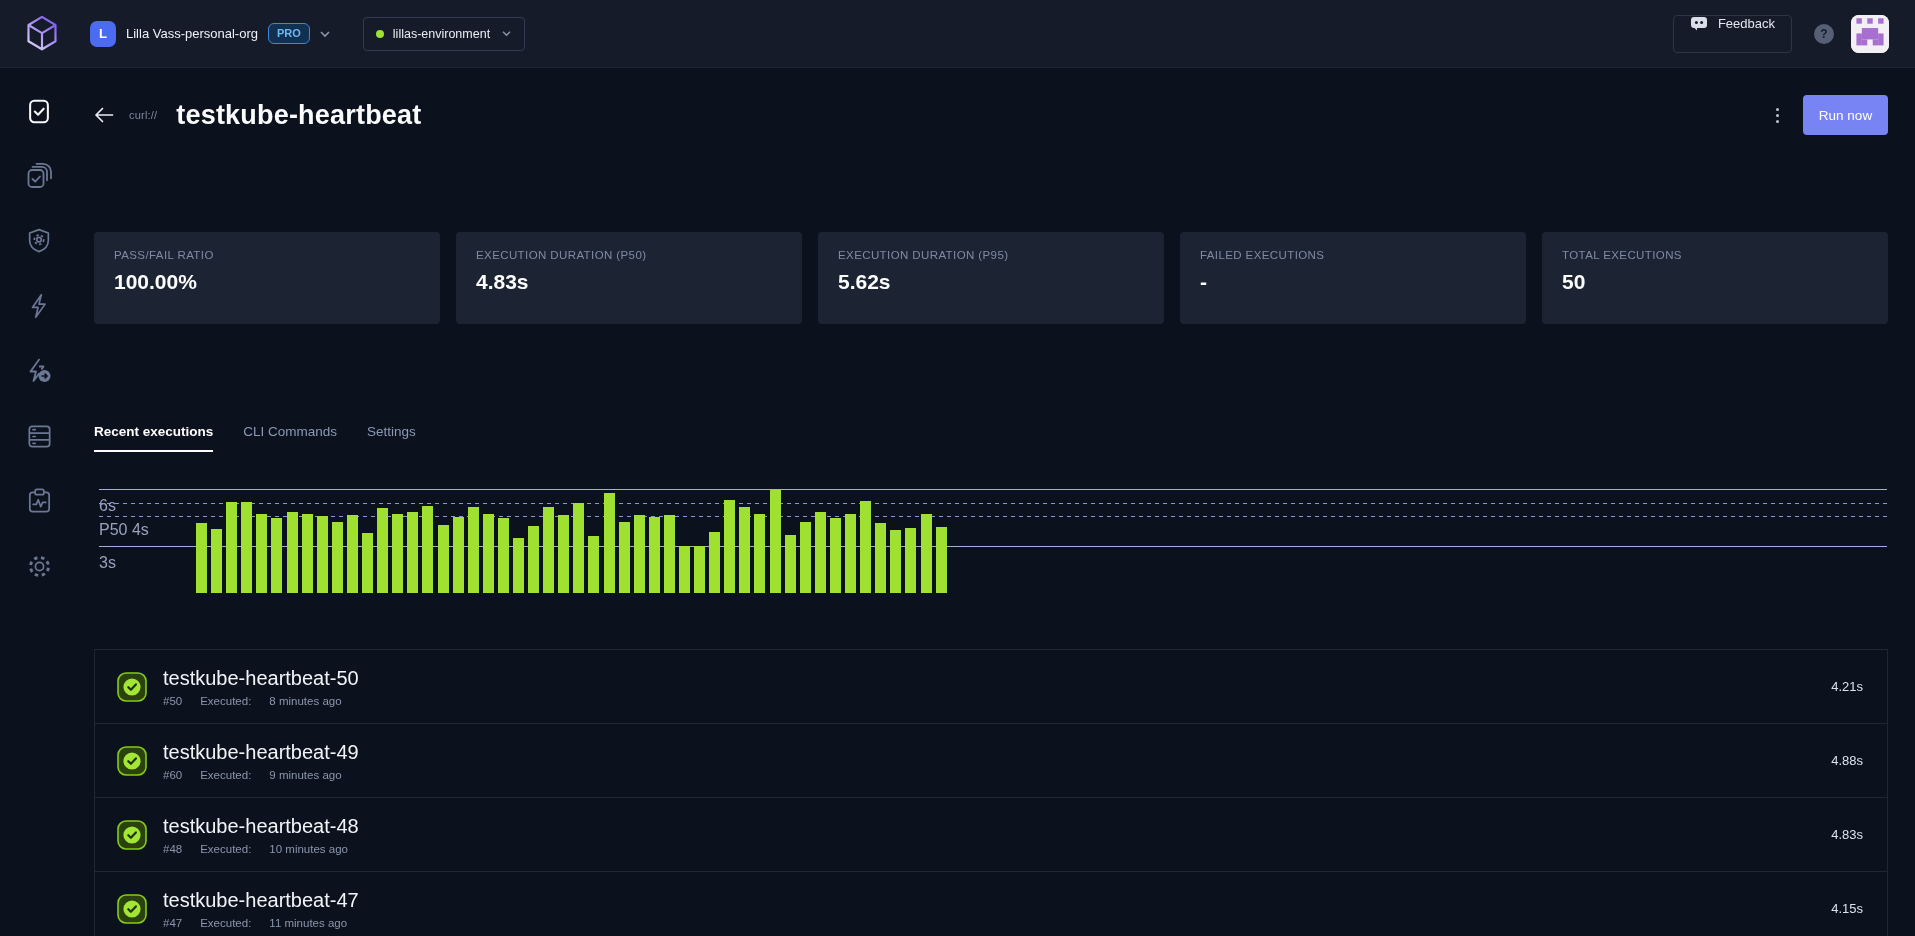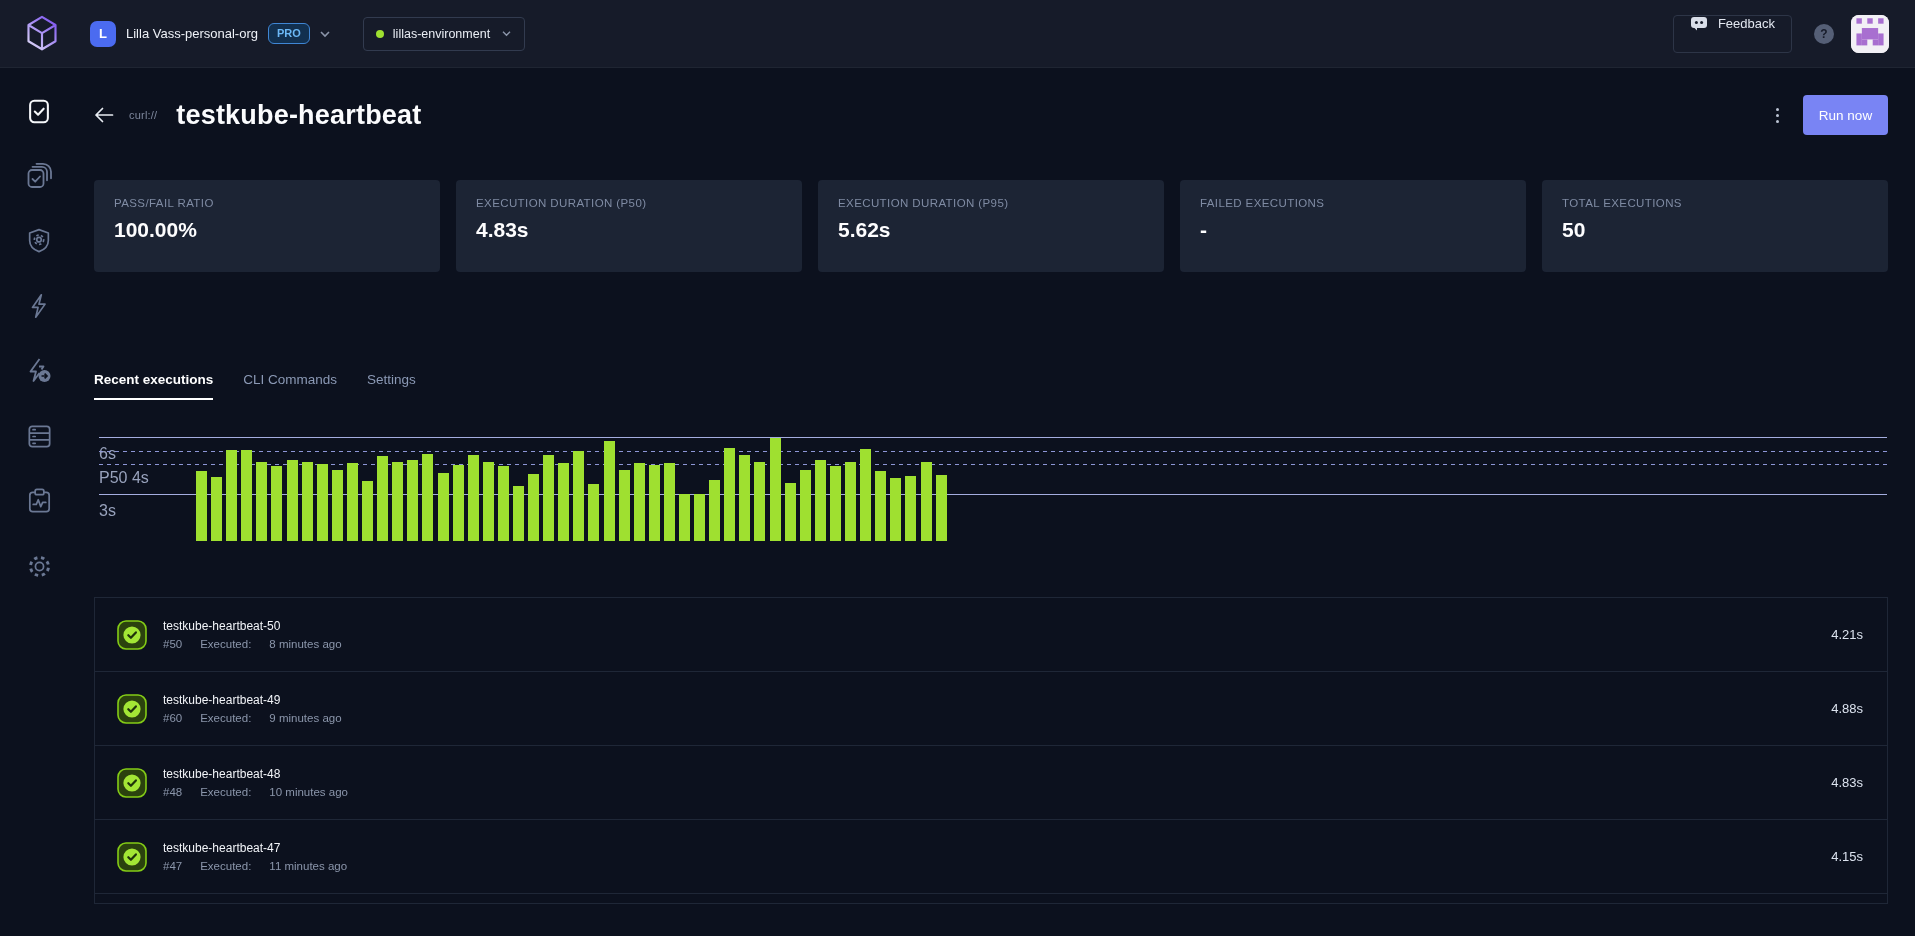--- a/index.html
+++ b/index.html
@@ -70,21 +70,21 @@
   }
   .kebab-btn { margin-left:16px; width:22px; height:40px; display:flex; flex-direction:column;
     align-items:center; justify-content:center; gap:3px; cursor:pointer; background:transparent; border:none; }
   .kebab-btn i { width:3px; height:3px; border-radius:50%; background:#bcc4d4; }
   .run-btn {
     margin-left:15px; width:85px; height:40px; background:#7984f4; border:none;
     border-radius:4px; color:#fff; font-size:13.5px; font-weight:500; cursor:pointer;
     font-family:inherit;
   }
   
-  .cards { margin-top:45px; display:flex; gap:16px; }
+  .cards { margin-top:97px; display:flex; gap:16px; }
   .metric-card {
     flex:1; height:92px; background:#1c2434; border-radius:4px; padding:17px 20px;
   }
   .metric-label { font-size:11.5px; font-weight:500; color:#7f8ba3; letter-spacing:.4px; }
   .metric-value { margin-top:9px; font-size:21px; font-weight:700; color:#fdfdfe; }
   
   .tabs { margin-top:100px; display:flex; }
   .tab { margin-right:30px; padding-bottom:11px; font-size:13.5px; font-weight:500;
     color:#8b99b5; cursor:pointer; border-bottom:2px solid transparent; }
   .tab.active { color:#ffffff; border-bottom-color:#ffffff; font-weight:700; }
@@ -95,21 +95,21 @@
   .g-label { position:absolute; left:5px; font-size:16px; color:#98a2bc; }
   .bars { position:absolute; left:102px; bottom:6px; display:flex; align-items:flex-end; gap:4.1px; }
   .bar { width:11px; background:#9fe030; }
   
   .exec-list { margin-top:50px; border:1px solid #1f2737; }
   .exec-row { height:74px; display:flex; align-items:center; padding:0 24px 0 22px;
     border-bottom:1px solid #1f2737; cursor:pointer; }
   .exec-row.partial { height:9px; border-bottom:none; }
   .exec-status { width:30px; height:30px; flex:0 0 30px; }
   .exec-info { margin-left:16px; }
-  .exec-name { font-size:12px; color:#f2f4f8; }
+  .exec-name { font-size:20px; color:#f2f4f8; }
   .exec-meta { margin-top:5px; display:flex; font-size:11.5px; color:#8b96ab; }
   .exec-meta span { margin-right:18px; }
   .exec-duration { margin-left:auto; font-size:13px; font-weight:500; color:#dbe2ee; }
 </style>
 </head>
 <body>
 
 <header class="topbar">
   <span style="display:inline-flex;cursor:pointer;">
     <svg width="36" height="40" viewBox="0 0 40 44" fill="none">

